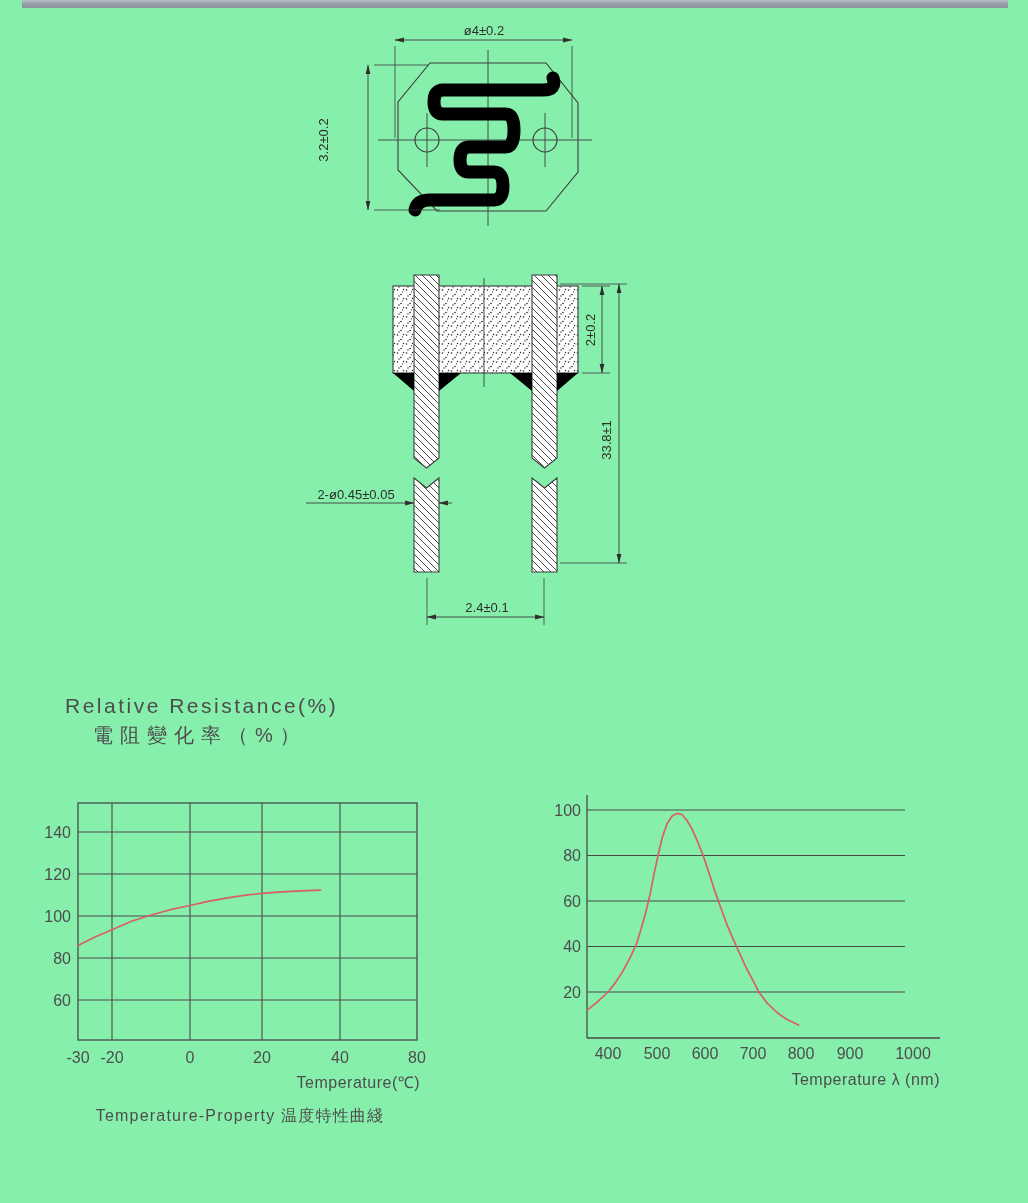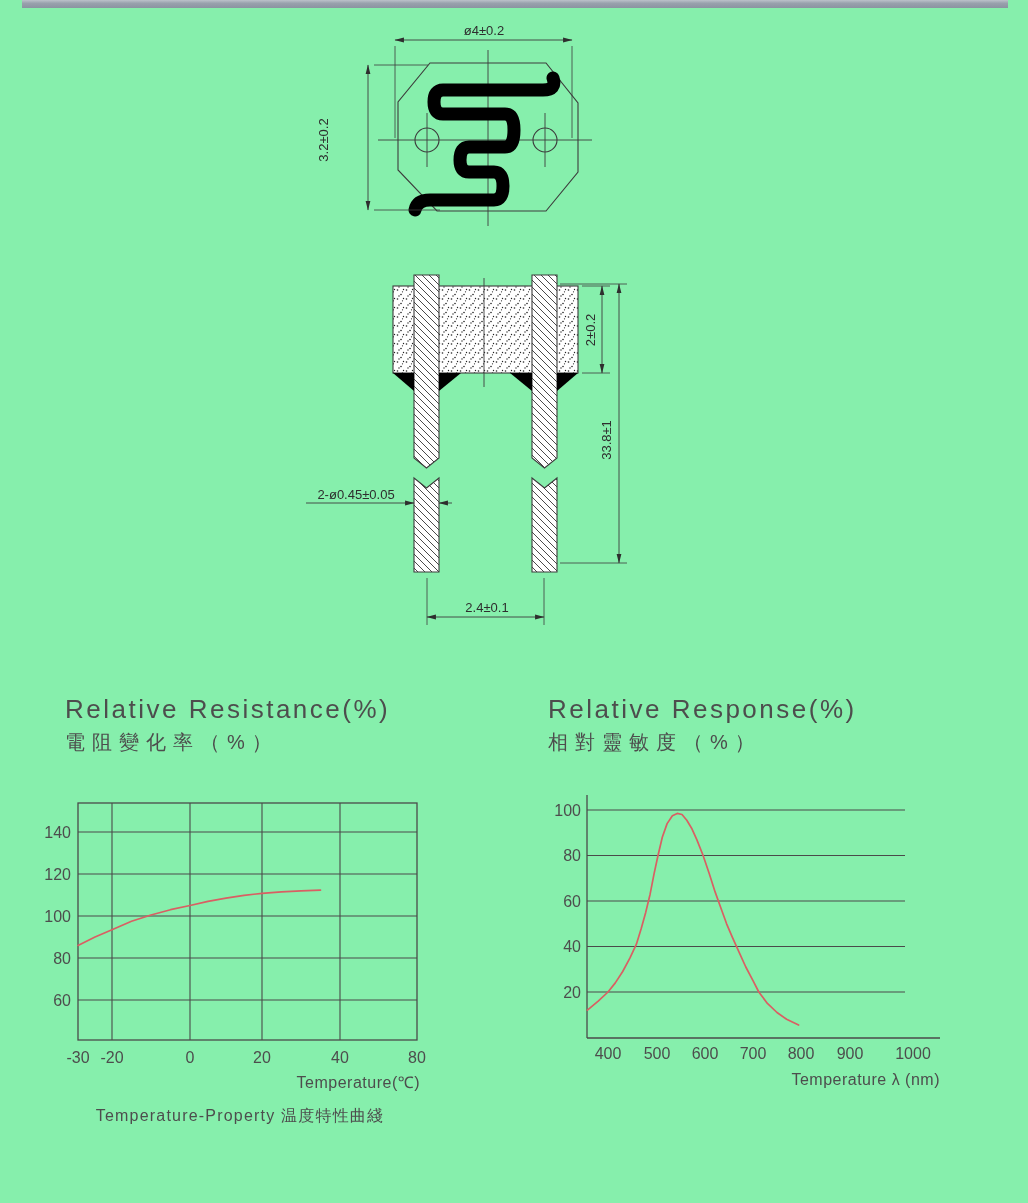--- a/index.html
+++ b/index.html
@@ -3,22 +3,22 @@
 <meta charset="utf-8">
 <style>
   html,body{margin:0;padding:0;background:#ffffff;}
   .page{position:relative;width:1028px;height:1203px;background:#86efac;overflow:hidden;
         font-family:"Liberation Sans",sans-serif;color:#4a4a4a;}
   .top-bar{position:absolute;left:22px;top:0;width:986px;height:8px;
            background:linear-gradient(#bcc2ca 0%,#99a1ad 40%,#8b93a1 100%);}
   .abs{position:absolute;}
   svg{display:block;}
   .dwg-text{font-family:"Liberation Sans",sans-serif;font-size:13px;fill:#2e2e2e;}
-  .chart-title-en{font-size:26px;letter-spacing:2.5px;color:#4d4d4d;}
-  .chart-title-cn{font-size:20px;letter-spacing:7px;color:#4d4d4d;margin-top:4px;}
+  .chart-title-en{font-size:21px;letter-spacing:2.5px;color:#4d4d4d;}
+  .chart-title-cn{font-size:20px;letter-spacing:7px;color:#4d4d4d;margin-top:4px;margin-left:28px;}
   .axis-unit{font-size:16px;color:#4d4d4d;text-align:right;letter-spacing:0.5px;}
   .chart-caption{font-size:16px;color:#4d4d4d;text-align:center;letter-spacing:1.2px;white-space:nowrap;}
   .tick{font-family:"Liberation Sans",sans-serif;font-size:16px;fill:#4d4d4d;}
 </style>
 </head>
 <body>
 
 <div class="page">
 
   <div class="top-bar"></div>
@@ -134,24 +134,20 @@
       <text x="150" y="273" text-anchor="middle" class="tick">0</text>
       <text x="222" y="273" text-anchor="middle" class="tick">20</text>
       <text x="300" y="273" text-anchor="middle" class="tick">40</text>
       <text x="377" y="273" text-anchor="middle" class="tick">80</text>
       <path d="M38.0,155.4 L55.0,147.0 L72.0,139.7 L91.5,131.3 L111.0,125.0 L130.5,119.7 L150.0,115.5 L168.0,111.3 L186.0,108.2 L204.0,105.4 L222.0,103.3 L241.5,101.8 L261.0,100.8 L280.5,100.2" fill="none" stroke="#d95f63" stroke-width="1.7" stroke-linejoin="round" stroke-linecap="round"></path>
     </svg>
 
   <div class="abs axis-unit" style="left:180px;top:1071px;width:240px;">Temperature(℃)</div>
   <div class="abs chart-caption" style="left:30px;top:1106px;width:420px;">Temperature-Property 温度特性曲綫</div>
 
-  <div class="abs" style="left:548px;top:694px;">
-    <div class="chart-title-en">Relative Response(%)</div>
-    <div class="chart-title-cn">相對靈敏度（%）</div>
-  </div>
 
   <svg id="plot-right" class="abs" style="left:550px;top:780px;" width="440" height="310" viewBox="0 0 440 310">
       <line x1="37" y1="30" x2="355" y2="30" stroke="#4a4a4a" stroke-width="1.1"></line>
       <line x1="37" y1="75.5" x2="355" y2="75.5" stroke="#4a4a4a" stroke-width="1.1"></line>
       <line x1="37" y1="121" x2="355" y2="121" stroke="#4a4a4a" stroke-width="1.1"></line>
       <line x1="37" y1="166.5" x2="355" y2="166.5" stroke="#4a4a4a" stroke-width="1.1"></line>
       <line x1="37" y1="212" x2="355" y2="212" stroke="#4a4a4a" stroke-width="1.1"></line>
       <line x1="37" y1="15" x2="37" y2="258" stroke="#4a4a4a" stroke-width="1.3"></line>
       <line x1="37" y1="258" x2="390" y2="258" stroke="#4a4a4a" stroke-width="1.3"></line>
       <text x="31" y="35.5" text-anchor="end" class="tick">100</text>

